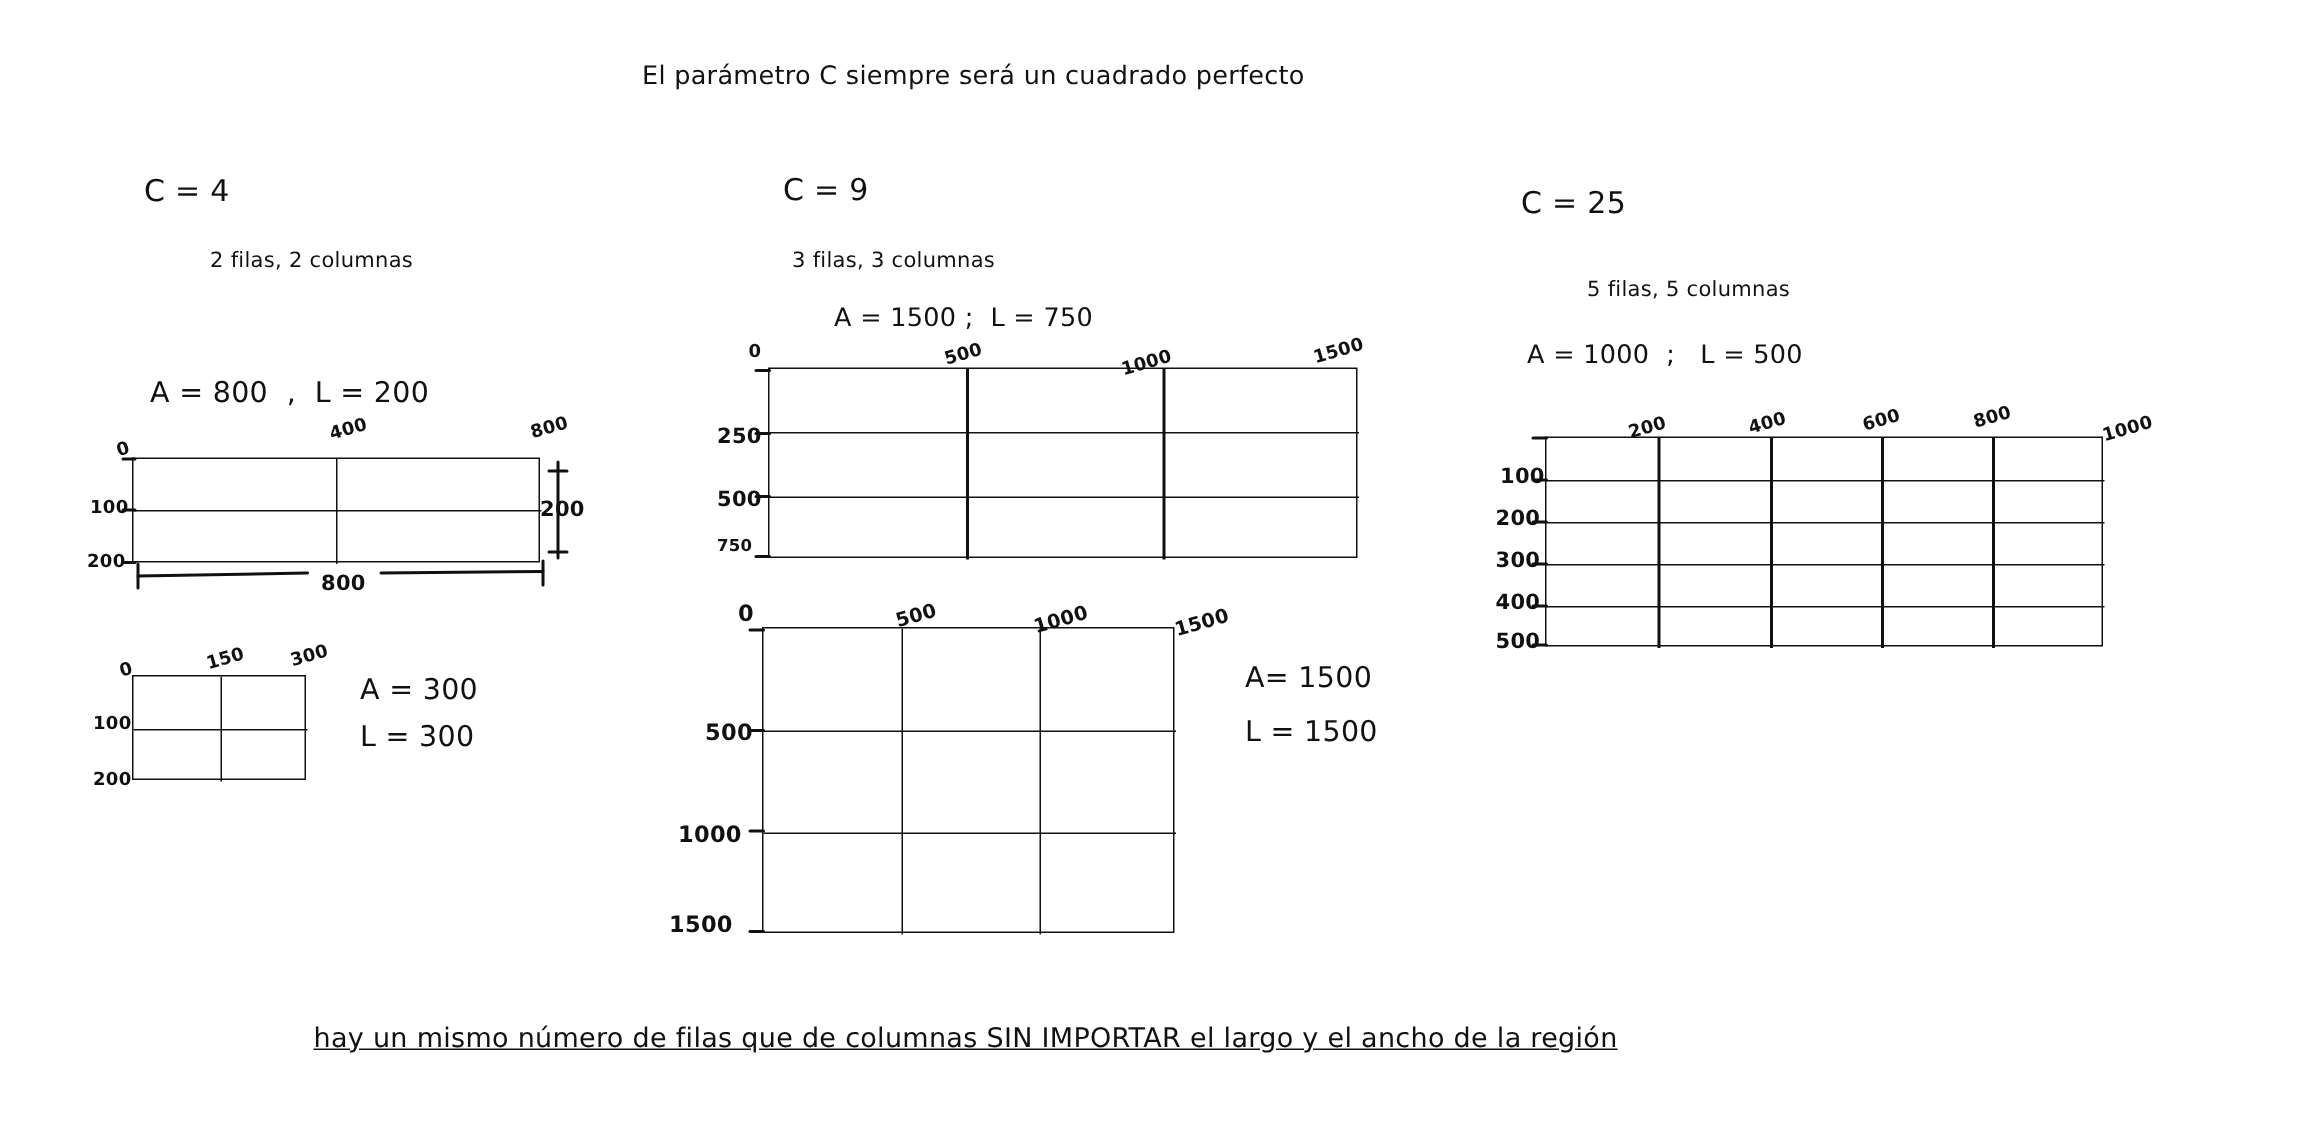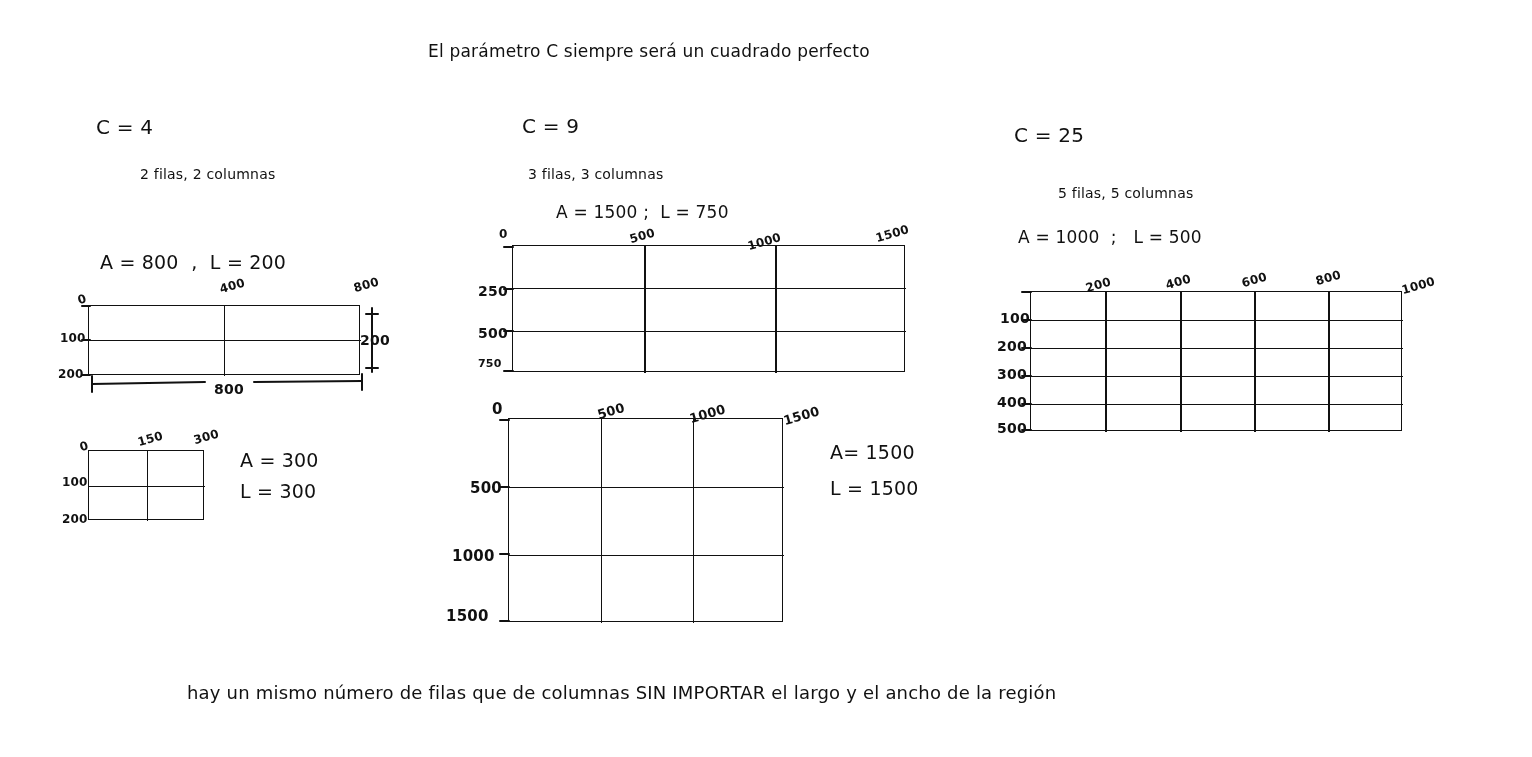--- a/index.html
+++ b/index.html
@@ -182,21 +182,21 @@
   <div class="txt hand tickrot" style="left:1168px; top:279px;">400</div>
   <div class="txt hand tickrot" style="left:1244px; top:277px;">600</div>
   <div class="txt hand tickrot" style="left:1318px; top:275px;">800</div>
   <div class="txt hand tickrot" style="left:1404px; top:284px;">1000</div>
   <div class="txt hand tick" style="left:1000px; top:310px; font-size:14px;">100</div>
   <div class="txt hand tick" style="left:997px; top:338px; font-size:14px;">200</div>
   <div class="txt hand tick" style="left:997px; top:366px; font-size:14px;">300</div>
   <div class="txt hand tick" style="left:997px; top:394px; font-size:14px;">400</div>
   <div class="txt hand tick" style="left:997px; top:420px; font-size:14px;">500</div>
 
-  <div class="txt hand bottom" style="left:187px; top:679px;">hay un mismo número de filas que de columnas SIN IMPORTAR el largo y el ancho de la región</div>
+  <div class="txt hand bottom" style="left:209px; top:679px;text-decoration:underline;">hay un mismo número de filas que de columnas SIN IMPORTAR el largo y el ancho de la región</div>
 
   <svg class="overlay" viewBox="0 0 1532 757">
     <g stroke="#111" stroke-width="2" fill="none" stroke-linecap="round">
 
       <path d="M92 384 L205 382"></path>
       <path d="M254 382 L362 381"></path>
       <path d="M92 376 L92 392"></path>
       <path d="M362 374 L362 390"></path>
 
       <path d="M372 308 L372 372"></path>

